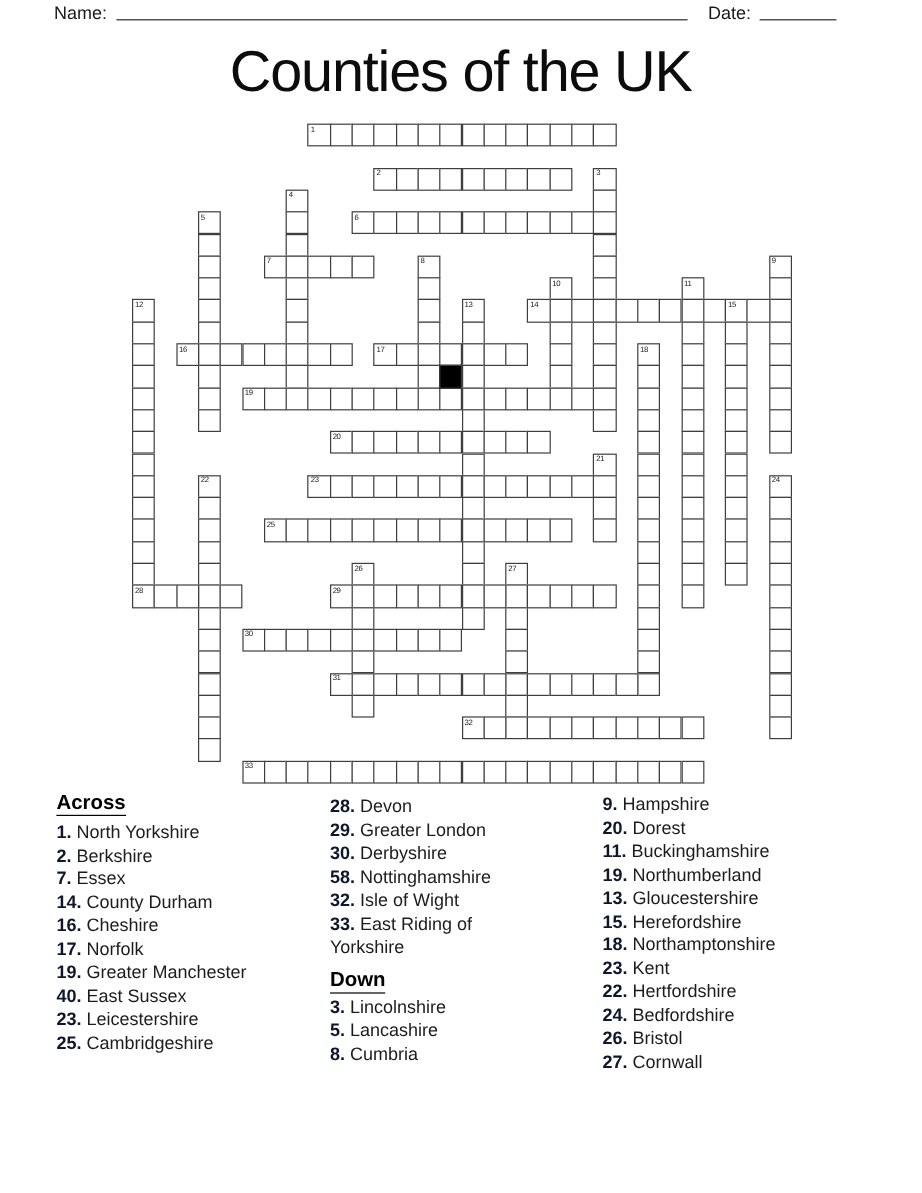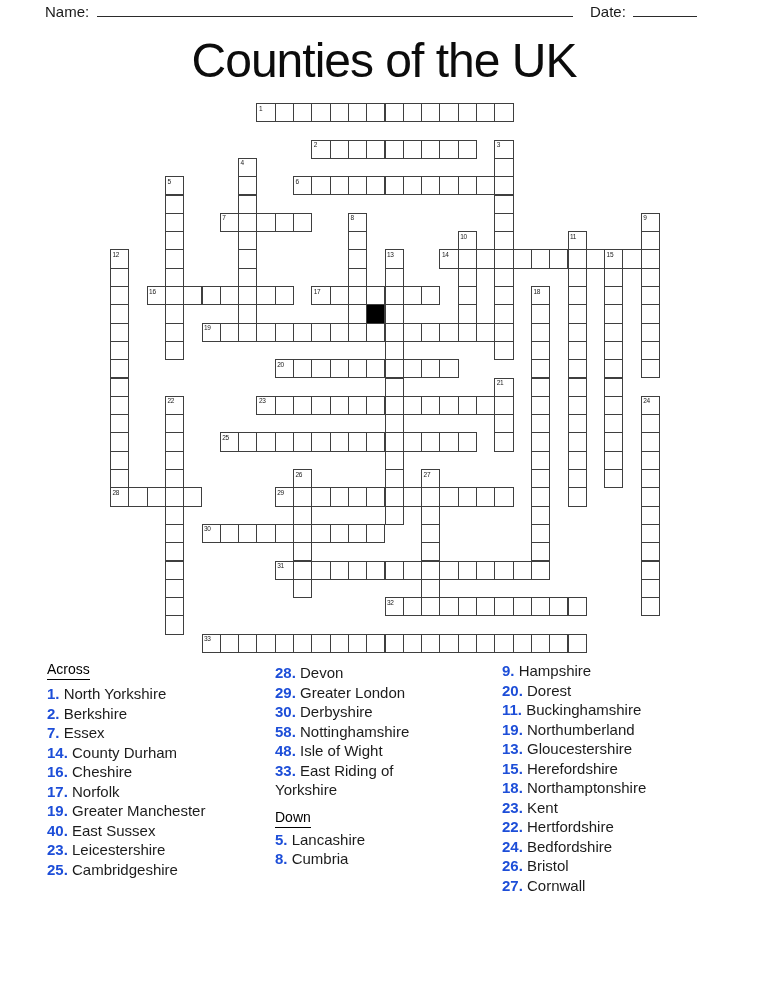--- a/index.html
+++ b/index.html
@@ -19,25 +19,25 @@
   .grid{position:absolute;left:110px;top:103px;width:550px;height:550px;}
   .cell{position:absolute;box-sizing:border-box;border:1px solid #3f3f3f;background:#fff;}
   .cell.black{background:#000;}
   .cellnum{position:absolute;top:0.5px;left:1.5px;font-size:6.5px;line-height:7px;
            color:#1a1a1a;letter-spacing:-0.3px;}
   
   .clue-col{position:absolute;top:659px;}
   .col1{left:47px;width:215px;}
   .col2{left:275px;width:168px;padding-top:4px;}
   .col3{left:502px;width:220px;padding-top:2px;}
-  .heading{display:inline-block;font-size:14px;font-weight:normal;color:#000;
+  .heading{display:inline-block;font-size:17px;font-weight:bold;color:#000;
            border-bottom:1.7px solid #000;line-height:20px;margin-bottom:4px;}
   .col2 .heading{margin-top:7px;margin-bottom:2px;}
   .clue{font-size:15px;line-height:19.5px;color:#1c1c1c;}
-  .clue b{color:#1d4ed8;}
+  .clue b{color:#0f172a;}
 </style>
 </head>
 <body>
 
 <div class="page">
 
   <span class="hdr-label name-label">Name:</span>
   <span class="fill-line name-line"></span>
   <span class="hdr-label date-label">Date:</span>
   <span class="fill-line date-line"></span>
@@ -467,25 +467,26 @@
         <div class="clue"><b>25.</b> Cambridgeshire</div>
       </div>
   </div>
 
   <div class="clue-col col2">
     <div id="list-col2a">
         <div class="clue"><b>28.</b> Devon</div>
         <div class="clue"><b>29.</b> Greater London</div>
         <div class="clue"><b>30.</b> Derbyshire</div>
         <div class="clue"><b>58.</b> Nottinghamshire</div>
-        <div class="clue"><b>48.</b> Isle of Wight</div>
+        <div class="clue"><b>32.</b> Isle of Wight</div>
         <div class="clue"><b>33.</b> East Riding of Yorkshire</div>
       </div>
     <div class="heading">Down</div>
     <div id="list-col2b">
+        <div class="clue"><b>3.</b> Lincolnshire</div>
         <div class="clue"><b>5.</b> Lancashire</div>
         <div class="clue"><b>8.</b> Cumbria</div>
       </div>
   </div>
 
   <div class="clue-col col3">
     <div id="list-col3">
         <div class="clue"><b>9.</b> Hampshire</div>
         <div class="clue"><b>20.</b> Dorest</div>
         <div class="clue"><b>11.</b> Buckinghamshire</div>

